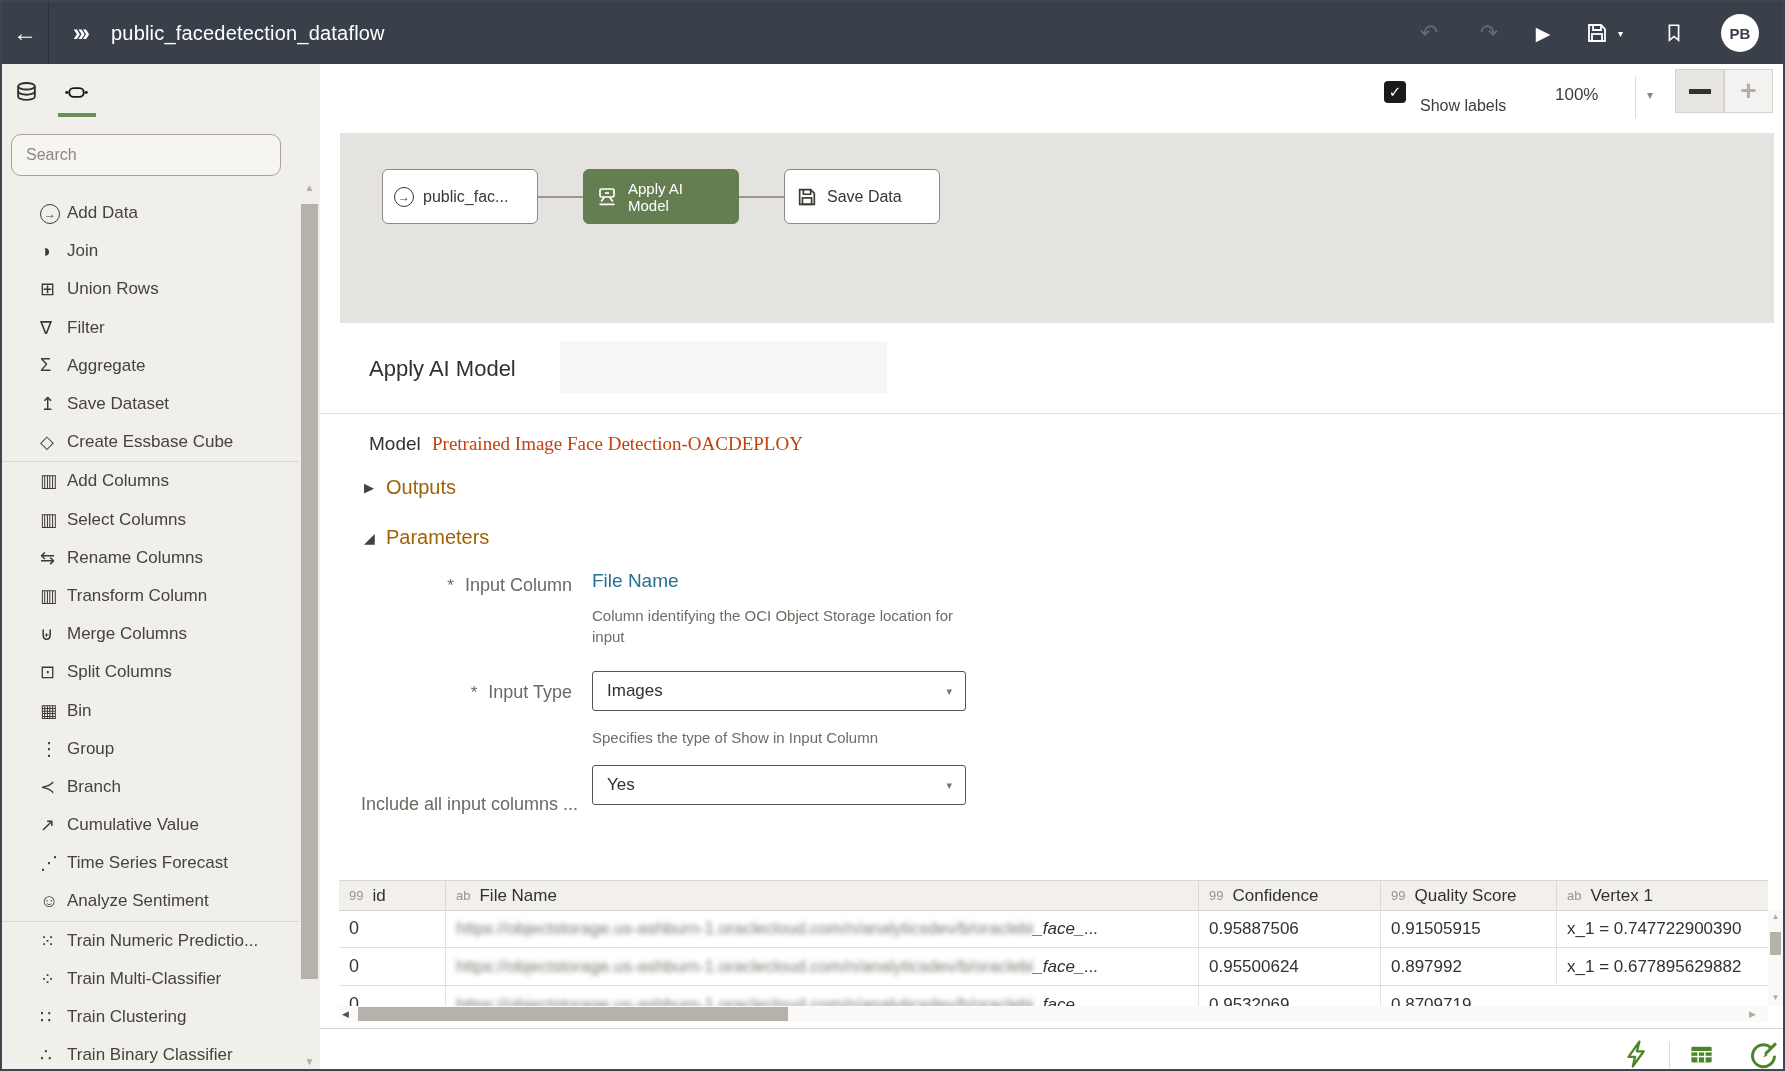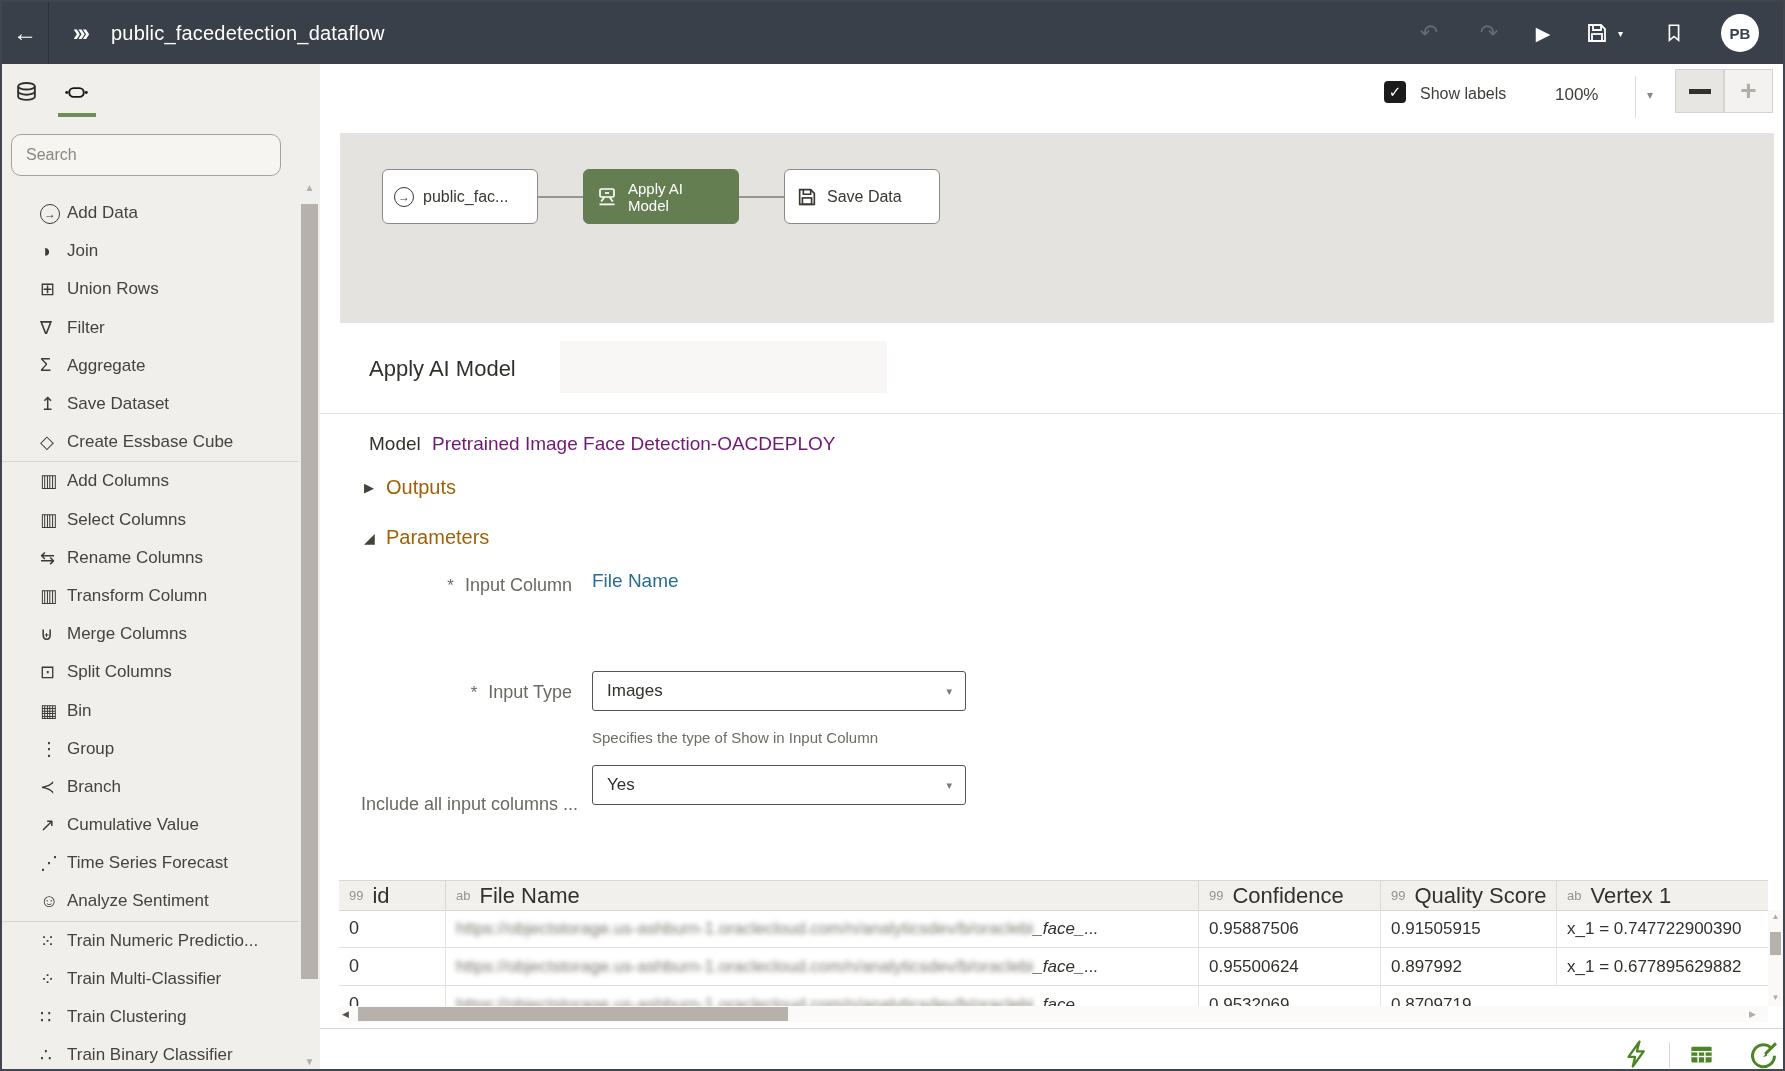--- a/index.html
+++ b/index.html
@@ -35,21 +35,21 @@
   .sb-divider{height:1px;background:#d9d6d0;}
   .sb-scroll{position:absolute;left:299px;top:118px;width:17px;bottom:0;}
   .sb-scroll-up{position:absolute;left:0;top:0;width:17px;text-align:center;color:#b3aea6;font-size:10px;}
   .sb-thumb{position:absolute;left:0;top:22px;width:17px;height:775px;background:#b6b1aa;}
   .sb-scroll-down{position:absolute;left:0;bottom:2px;width:17px;text-align:center;color:#b3aea6;font-size:10px;}
   
   .main{position:absolute;left:318px;top:62px;right:0;bottom:0;background:#fff;}
   .toolbar{position:absolute;top:0;left:0;right:0;height:69px;background:#fff;}
   .cb{position:absolute;left:1064px;top:17px;width:22px;height:22px;background:#1b1b1b;border-radius:4px;
     color:#fff;font-size:15px;display:flex;align-items:center;justify-content:center;cursor:pointer;}
-  .show-labels{position:absolute;left:1100px;top:21px;font-size:16px;color:#3f3d37;}
+  .show-labels{position:absolute;left:1100px;top:33px;font-size:16px;color:#3f3d37;}
   .zoom-val{position:absolute;left:1235px;top:21px;font-size:17px;color:#3f3d37;}
   .zoom-divider{position:absolute;left:1315px;top:12px;width:1px;height:42px;background:#dfdcd7;}
   .zoom-caret{position:absolute;left:1327px;top:24px;color:#8a8780;font-size:12px;cursor:pointer;}
   .zbtn{position:absolute;top:5px;width:49px;height:44px;box-sizing:border-box;border:1px solid #d6d3ce;
     display:flex;align-items:center;justify-content:center;cursor:pointer;}
   .zbtn-minus{left:1355px;background:#e7e6e3;}
   .zbtn-minus span{display:block;width:22px;height:5px;background:#33312b;}
   .zbtn-plus{left:1404px;background:#f3f2f0;color:#b2afa8;font-size:28px;font-weight:bold;}
   .canvas{position:absolute;top:69px;left:20px;right:9px;height:190px;background:#e5e3df;}
   .flow{position:absolute;left:42px;top:36px;height:55px;display:flex;align-items:center;}
@@ -57,41 +57,41 @@
     display:flex;align-items:center;padding:0 11px;font-size:16px;color:#393731;gap:9px;cursor:pointer;}
   .node.selected{background:#647e52;border-color:#647e52;color:#fff;font-size:15px;line-height:17px;}
   .node-label{overflow:hidden;}
   .connector{width:45px;height:2px;background:#9b978f;}
   
   .panel{position:absolute;top:259px;left:0;right:0;bottom:0;background:#fff;overflow:hidden;}
   .p-heading{position:absolute;left:49px;top:33px;font-size:22px;color:#31302b;}
   .p-heading-ph{position:absolute;left:240px;top:18px;width:327px;height:52px;background:#f8f7f5;}
   .p-div{position:absolute;left:0;right:0;top:90px;height:1px;background:#e4e1dc;}
   .model-label{position:absolute;left:49px;top:110px;font-size:19px;color:#34322c;}
-  .model-link{position:absolute;left:112px;top:110px;font-size:19px;color:#701a75;cursor:pointer;}
+  .model-link{position:absolute;left:112px;top:110px;font-size:19px;color:#c2410c;cursor:pointer;font-family:Liberation Serif, serif;}
   .sect{position:absolute;left:44px;display:flex;align-items:center;cursor:pointer;}
   .sect-arrow{font-size:13px;color:#434139;width:22px;}
   .sect-label{font-size:20px;color:#a16207;}
   .plabel{position:absolute;left:0;width:252px;display:flex;justify-content:flex-end;align-items:baseline;
     color:#6b6962;font-size:18px;white-space:nowrap;}
   .plabel .star{margin-right:11px;font-size:17px;}
   .ic-value{position:absolute;left:272px;top:247px;font-size:19px;color:#266f93;cursor:pointer;}
   .pdesc{position:absolute;left:272px;width:392px;font-size:15px;line-height:21px;color:#6f6c64;}
   .dd{position:absolute;left:272px;width:374px;height:40px;box-sizing:border-box;border:1px solid #55534c;
     border-radius:3px;background:#fff;cursor:pointer;}
   .dd-text{position:absolute;left:14px;top:0;line-height:38px;font-size:17px;color:#33312b;}
   .dd-caret{position:absolute;right:13px;top:13px;font-size:11px;color:#7b7872;}
   
   .table-head{position:absolute;left:19px;right:15px;top:557px;height:29px;background:#f1f0ec;
     border-top:1px solid #dbd8d2;border-bottom:1px solid #d8d5cf;display:flex;box-sizing:content-box;}
   .hcell{display:flex;align-items:center;gap:9px;padding-left:10px;box-sizing:border-box;
     border-right:1px solid #dcd9d3;overflow:hidden;white-space:nowrap;cursor:pointer;}
   .hcell:last-child{border-right:none;flex:1;}
   .ctype{color:#97948c;font-size:13px;}
-  .clabel{color:#33312b;font-size:22px;}
+  .clabel{color:#33312b;font-size:17px;}
   .table-body{position:absolute;left:19px;right:15px;top:587px;height:96px;overflow:hidden;}
   .trow{height:38px;display:flex;border-bottom:1px solid #e2dfda;box-sizing:border-box;}
   .tcell{display:flex;align-items:center;padding-left:10px;box-sizing:border-box;font-size:17px;color:#33312b;
     border-right:1px solid #e6e3de;overflow:hidden;white-space:nowrap;}
   .tcell:last-child{border-right:none;flex:1;}
   .cell-id{font-size:18px;}
   .blur{filter:blur(2.6px);color:#7d7a72;}
   .suffix{flex:0 0 auto;font-style:italic;}
   
   .hs{position:absolute;left:19px;right:15px;top:683px;height:16px;background:#fbfaf8;}
@@ -325,20 +325,21 @@
       <div class="sect" style="top:203px">
         <span class="sect-arrow" style="font-size:14px">◢</span>
         <span class="sect-label">Parameters</span>
       </div>
 
       <div class="plabel" style="top:252px">
         <span class="star">*</span>
         <span>Input Column</span>
       </div>
       <span class="ic-value">File Name</span>
+      <div class="pdesc" style="top:282px">Column identifying the OCI Object Storage location for input</div>
 
       <div class="plabel" style="top:359px">
         <span class="star">*</span>
         <span>Input Type</span>
       </div>
       <div class="dd" style="top:348px">
         <span class="dd-text">Images</span>
         <span class="dd-caret">▾</span>
       </div>
       <div class="pdesc" style="top:404px">Specifies the type of Show in Input Column</div>

